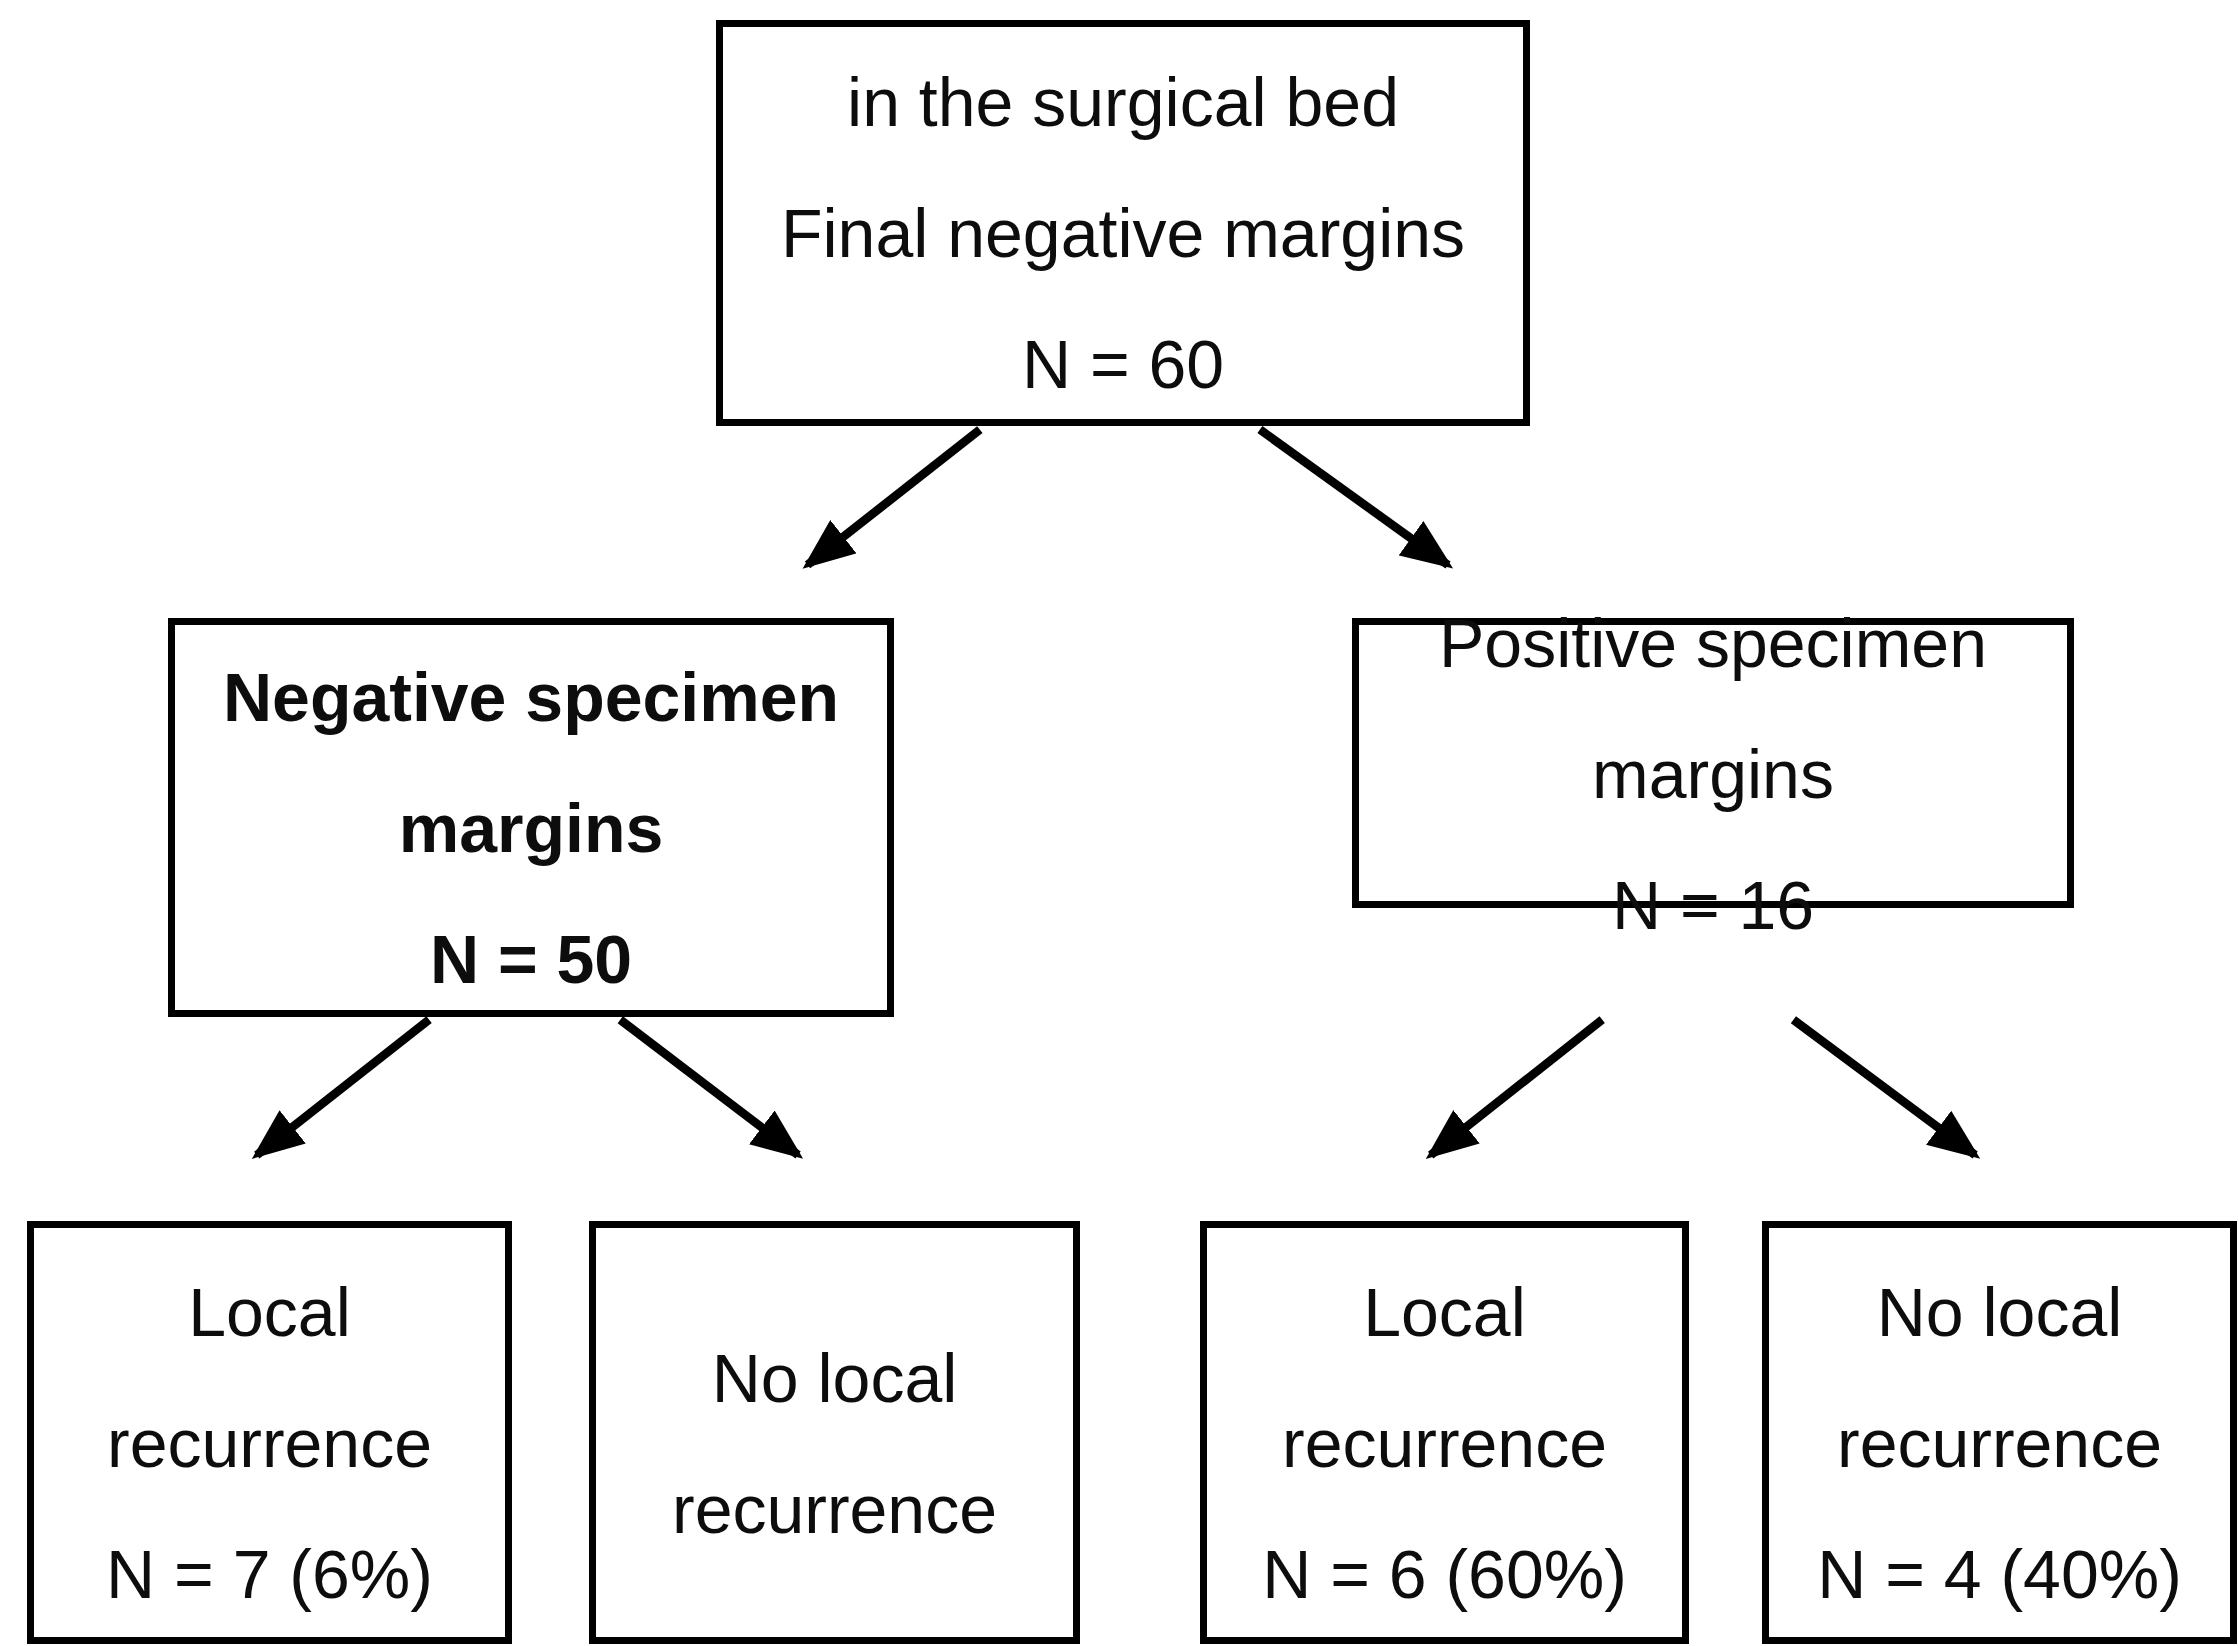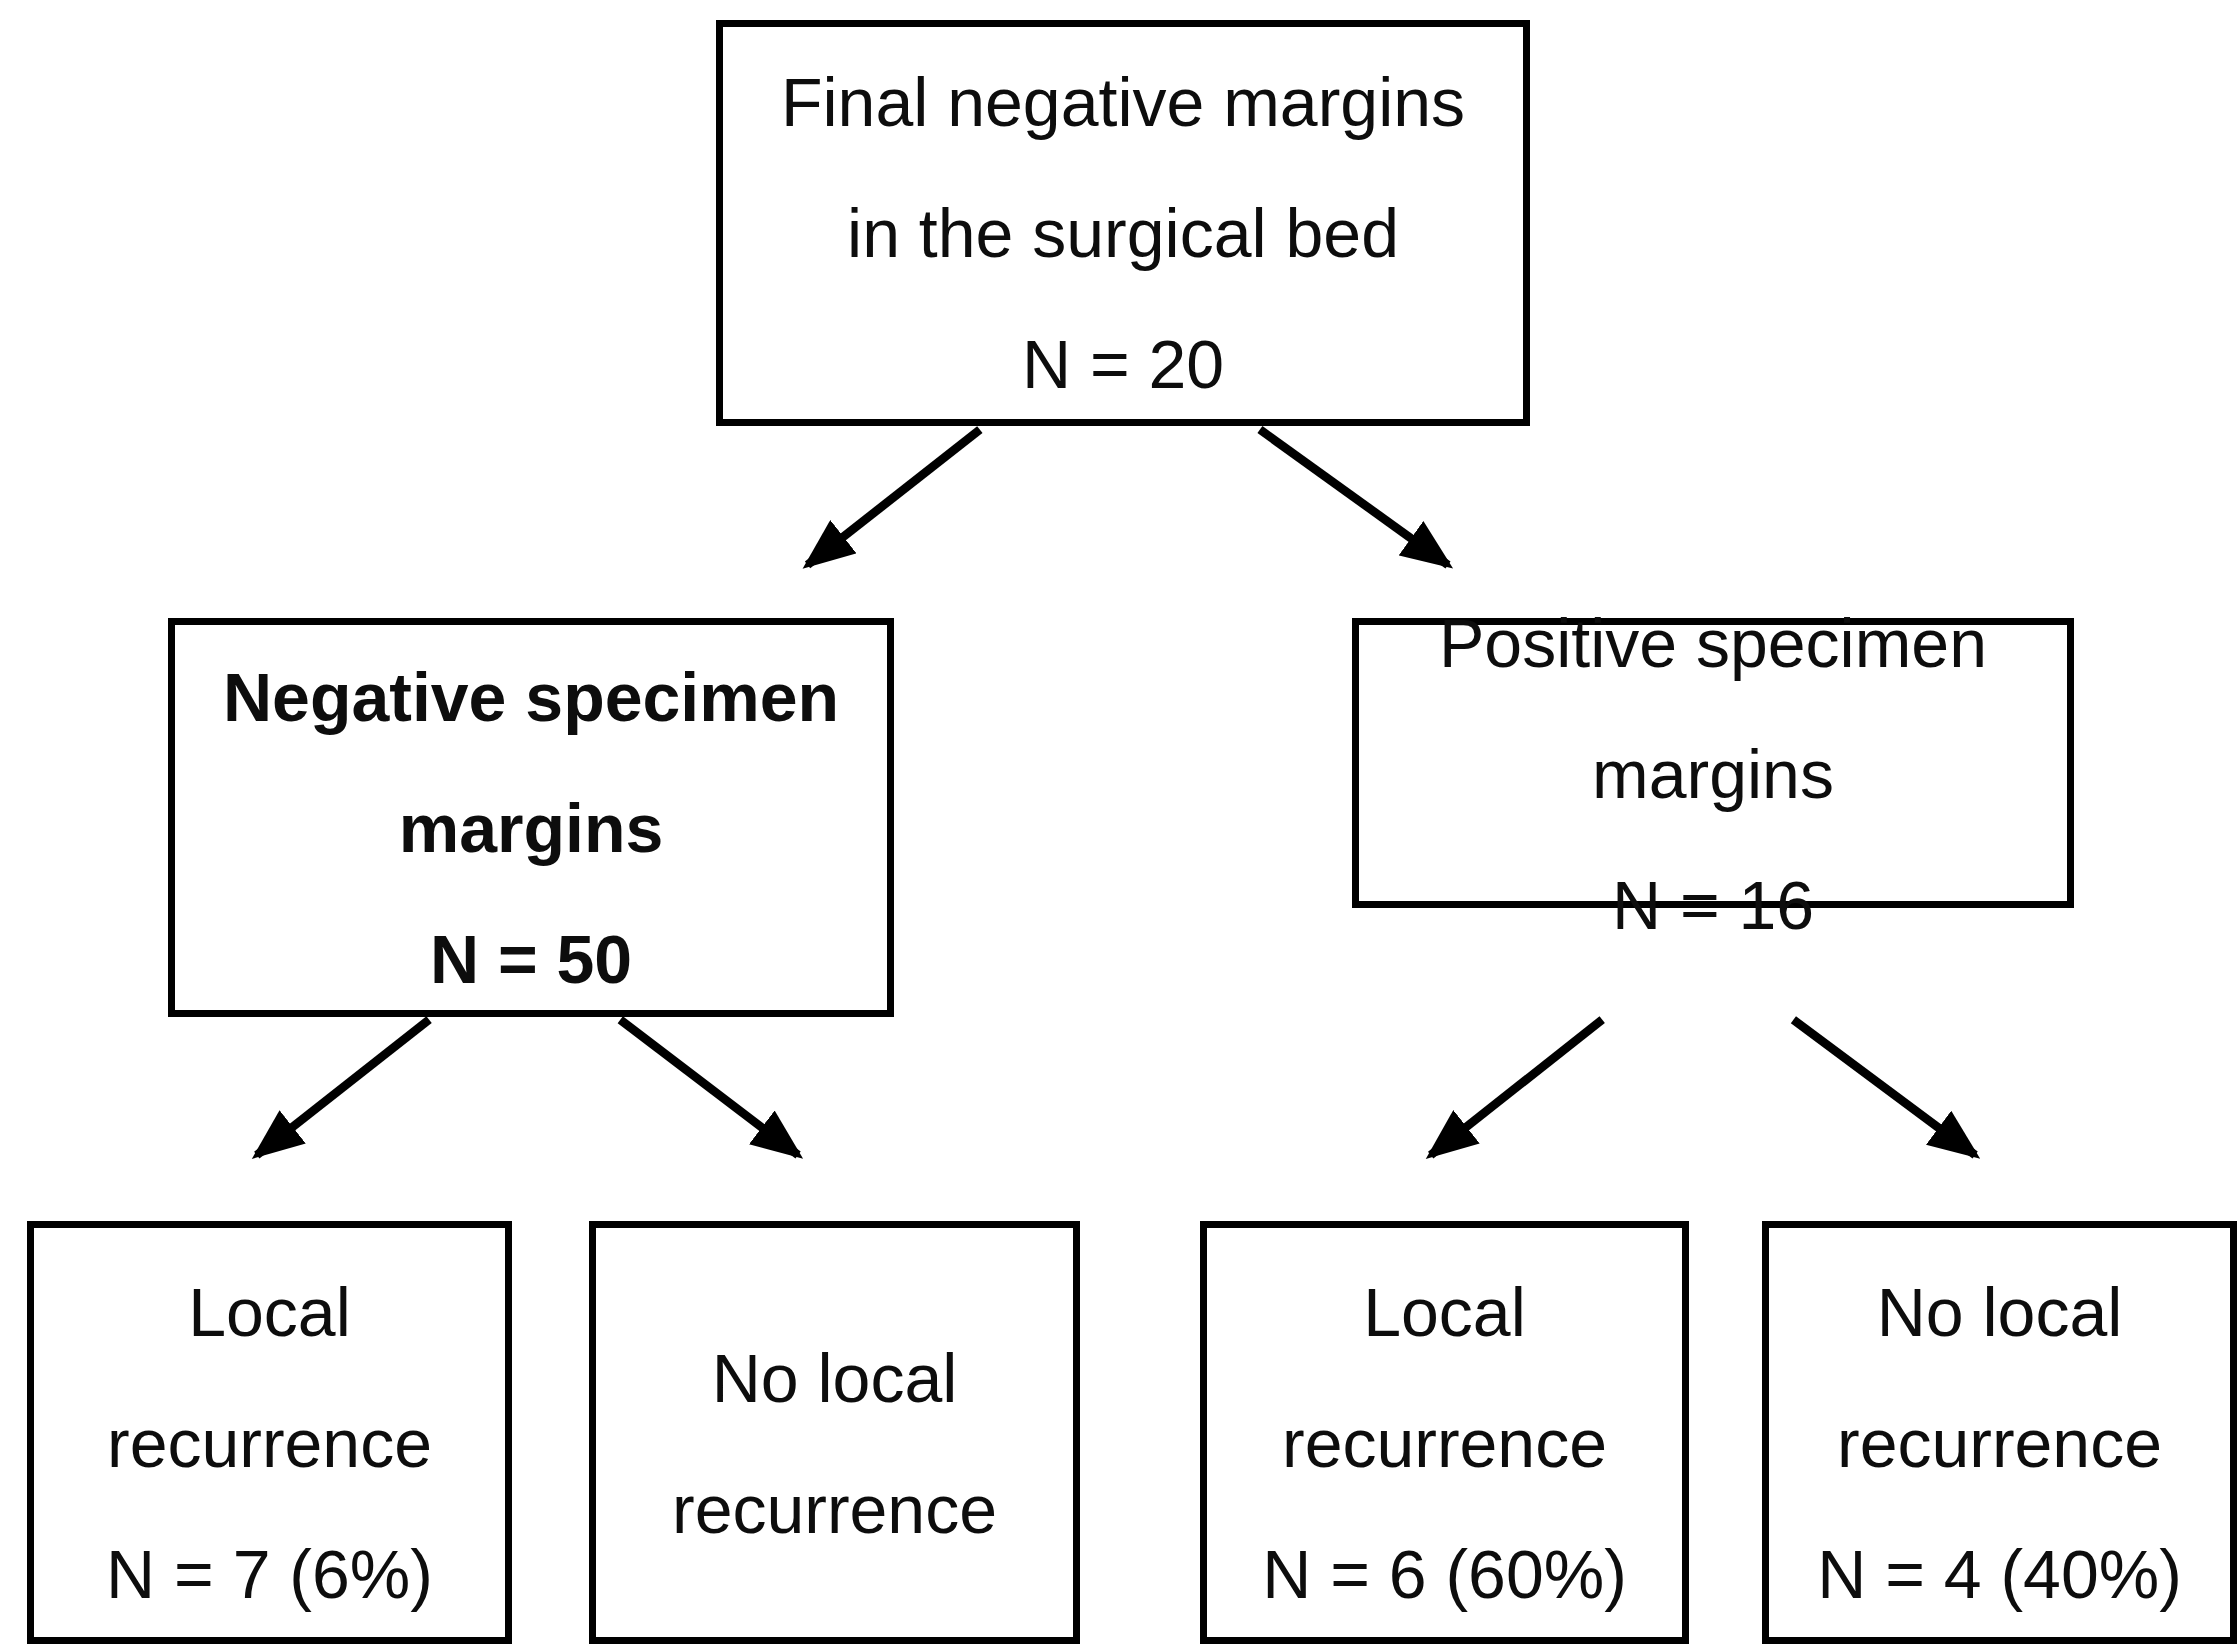--- a/index.html
+++ b/index.html
@@ -68,23 +68,23 @@
     </defs>
     <line class="edge" x1="1245" y1="546" x2="1026" y2="718" marker-end="url(#ah)"></line>
     <line class="edge" x1="1601" y1="546" x2="1840" y2="718" marker-end="url(#ah)"></line>
     <line class="edge" x1="545" y1="1296" x2="326" y2="1468" marker-end="url(#ah)"></line>
     <line class="edge" x1="788" y1="1296" x2="1014" y2="1468" marker-end="url(#ah)"></line>
     <line class="edge" x1="2036" y1="1296" x2="1818" y2="1468" marker-end="url(#ah)"></line>
     <line class="edge" x1="2279" y1="1296" x2="2510" y2="1468" marker-end="url(#ah)"></line>
   </svg>
 
   <div class="node" id="node-root">
+    <span class="line">in the surgical bed</span>
     <span class="line">Final negative margins</span>
-    <span class="line">in the surgical bed</span>
-    <span class="line">N = 20</span>
+    <span class="line">N = 60</span>
   </div>
 
   <div class="node" id="node-neg">
     <span class="line">Negative specimen</span>
     <span class="line">margins</span>
     <span class="line">N = 50</span>
   </div>
 
   <div class="node" id="node-pos">
     <span class="line">Positive specimen</span>

